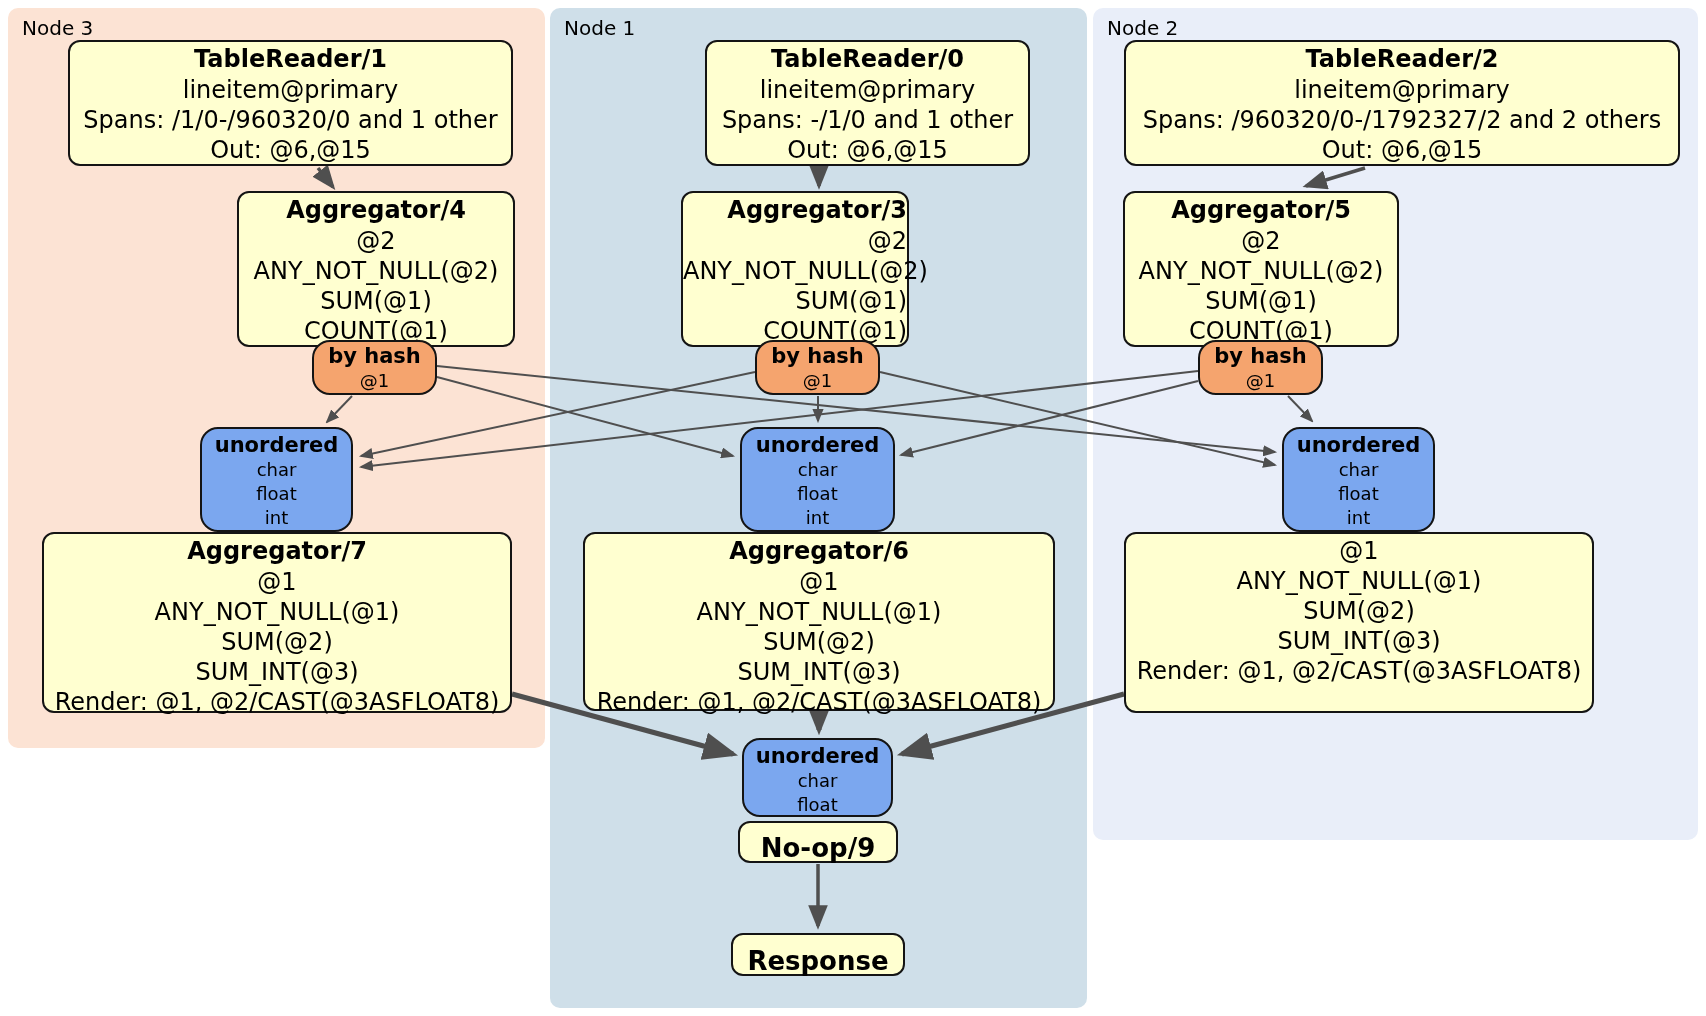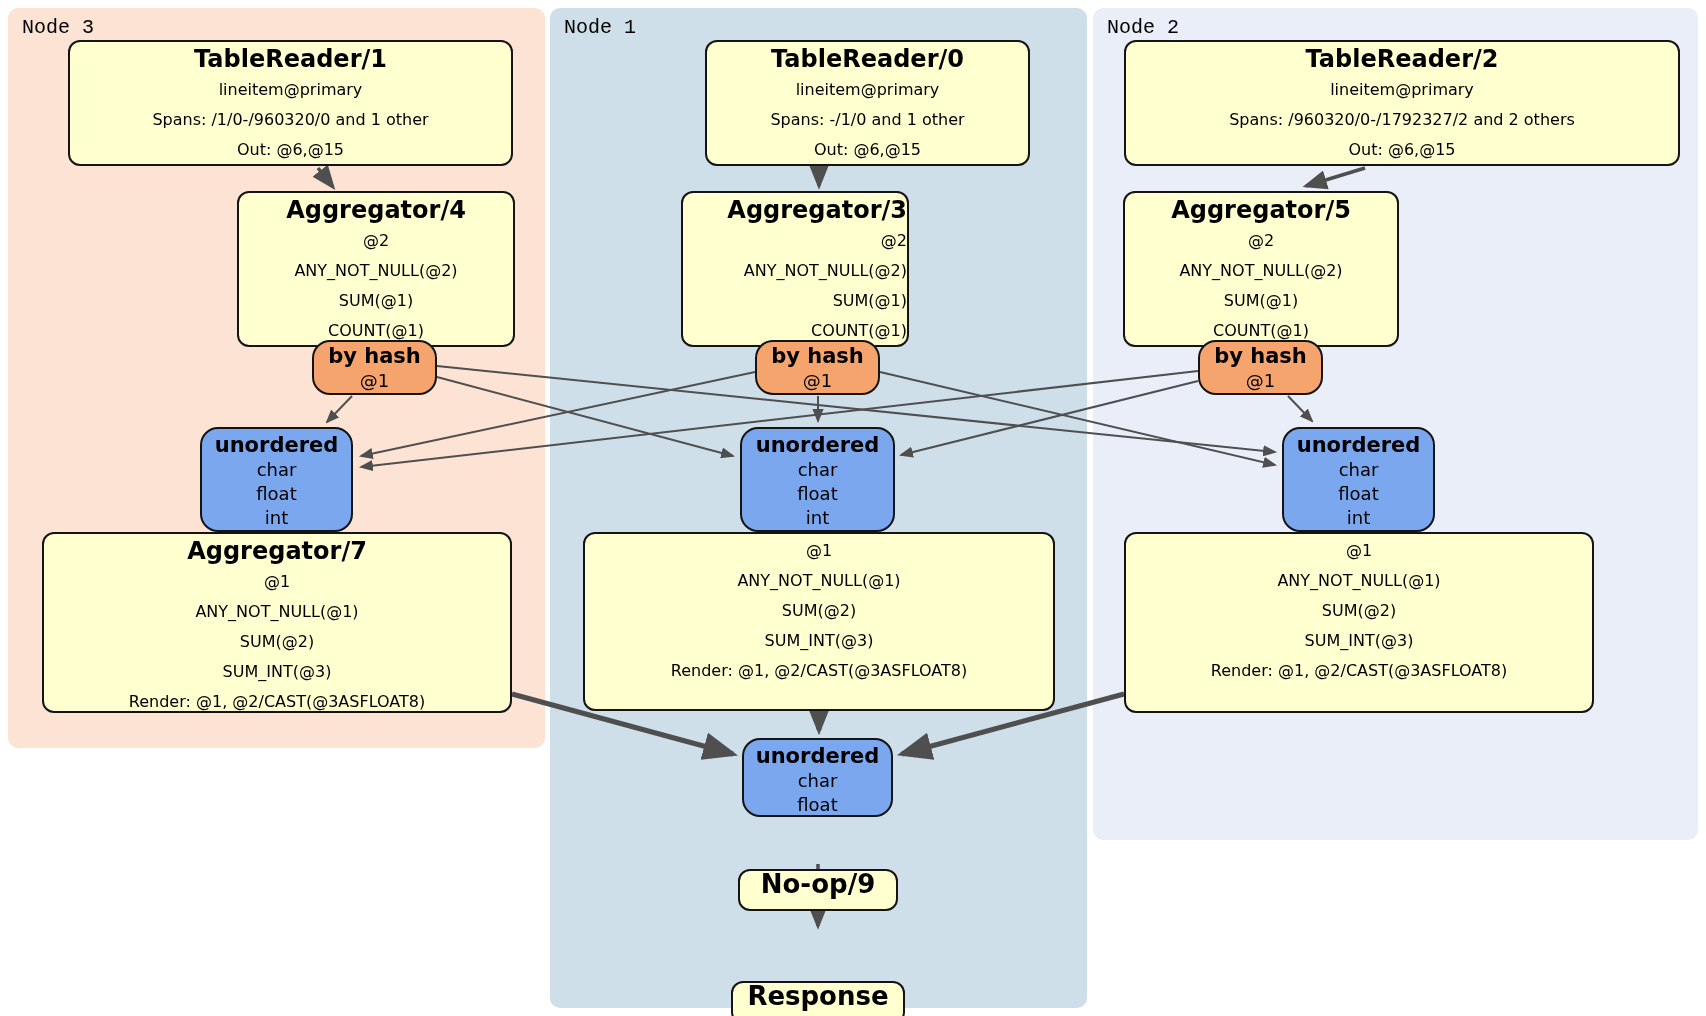--- a/index.html
+++ b/index.html
@@ -5,42 +5,42 @@
   :root{
     --node3-bg:#fce3d4; --node1-bg:#cfdfe9; --node2-bg:#e9eef9;
     --box-fill:#ffffd0; --box-border:#141414;
     --router-fill:#f5a46e; --sync-fill:#7ba7ef;
     --edge:#4f4f4f; --text:#000000;
   }
   html,body{margin:0;padding:0;background:#ffffff;}
   body{font-family:"DejaVu Sans","Liberation Sans",sans-serif;color:var(--text);}
   #canvas{position:relative;width:1706px;height:1016px;overflow:hidden;background:#ffffff;}
 
-  .node-bg{position:absolute;border-radius:10px;z-index:1;font-family:Liberation Mono, monospace;}
+  .node-bg{position:absolute;border-radius:10px;z-index:1;}
   .node-label{position:absolute;top:8px;left:14px;font-size:20px;color:#000;}
 
   #edges{position:absolute;left:0;top:0;z-index:5;}
   #edges line{stroke:var(--edge);}
   #edges .thin{stroke-width:2px;}
   #edges .mid{stroke-width:3.5px;}
   #edges .thick{stroke-width:5px;}
   marker path{fill:var(--edge);}
 
   .box{position:absolute;box-sizing:border-box;background:var(--box-fill);
        border:2.5px solid var(--box-border);border-radius:12px;text-align:center;z-index:10;}
   .box .t{font-weight:bold;font-size:24px;line-height:31px;white-space:nowrap;}
-  .box .bline{font-size:16px;line-height:30px;white-space:nowrap;}
+  .box .bline{font-size:24px;line-height:30px;white-space:nowrap;}
   .proc{padding-top:2px;}
 
   .router{background:var(--router-fill);border-radius:18px;padding-top:1px;}
   .sync{background:var(--sync-fill);border-radius:18px;padding-top:3px;}
   .router .t,.sync .t{font-size:21px;line-height:26px;}
   .router .bline,.sync .bline{font-size:18px;line-height:24px;}
 
-  .big{display:flex;align-items:flex-start;justify-content:center;margin-top:48px;}
+  .big{display:flex;align-items:flex-end;justify-content:center;}
   .big .t{font-size:26px;line-height:26px;}
 
   
   #n3{left:8px;top:8px;width:537px;height:740px;background:var(--node3-bg);}
   #n1{left:550px;top:8px;width:537px;height:1000px;background:var(--node1-bg);}
   #n2{left:1093px;top:8px;width:605px;height:832px;background:var(--node2-bg);}
 
   
   #tr1{left:68px;top:40px;width:445px;height:126px;}
   #tr0{left:657px;top:40px;width:325px;height:126px;margin-left:48px;}
@@ -209,20 +209,21 @@
     <div class="t">Aggregator/7</div>
     <div>
         <div class="bline">@1</div>
         <div class="bline">ANY_NOT_NULL(@1)</div>
         <div class="bline">SUM(@2)</div>
         <div class="bline">SUM_INT(@3)</div>
         <div class="bline">Render: @1, @2/CAST(@3ASFLOAT8)</div>
       </div>
   </div>
   <div class="box proc" id="agg6">
+    <div class="t">Aggregator/6</div>
     <div>
         <div class="bline">@1</div>
         <div class="bline">ANY_NOT_NULL(@1)</div>
         <div class="bline">SUM(@2)</div>
         <div class="bline">SUM_INT(@3)</div>
         <div class="bline">Render: @1, @2/CAST(@3ASFLOAT8)</div>
       </div>
   </div>
   <div class="box proc" id="agg8">
     <div>

